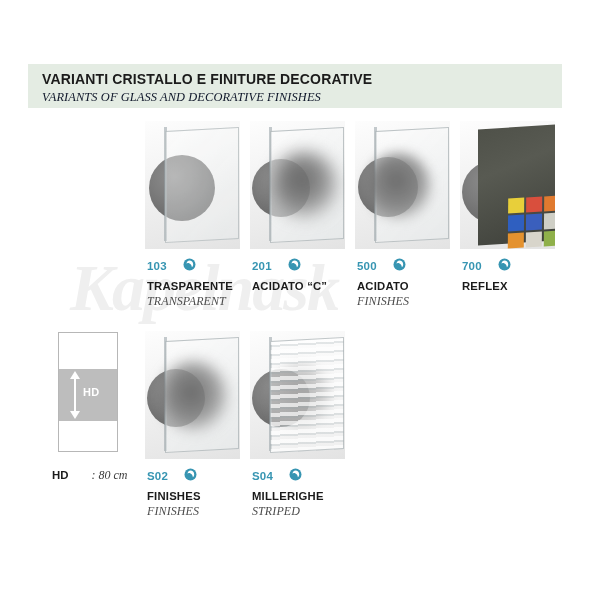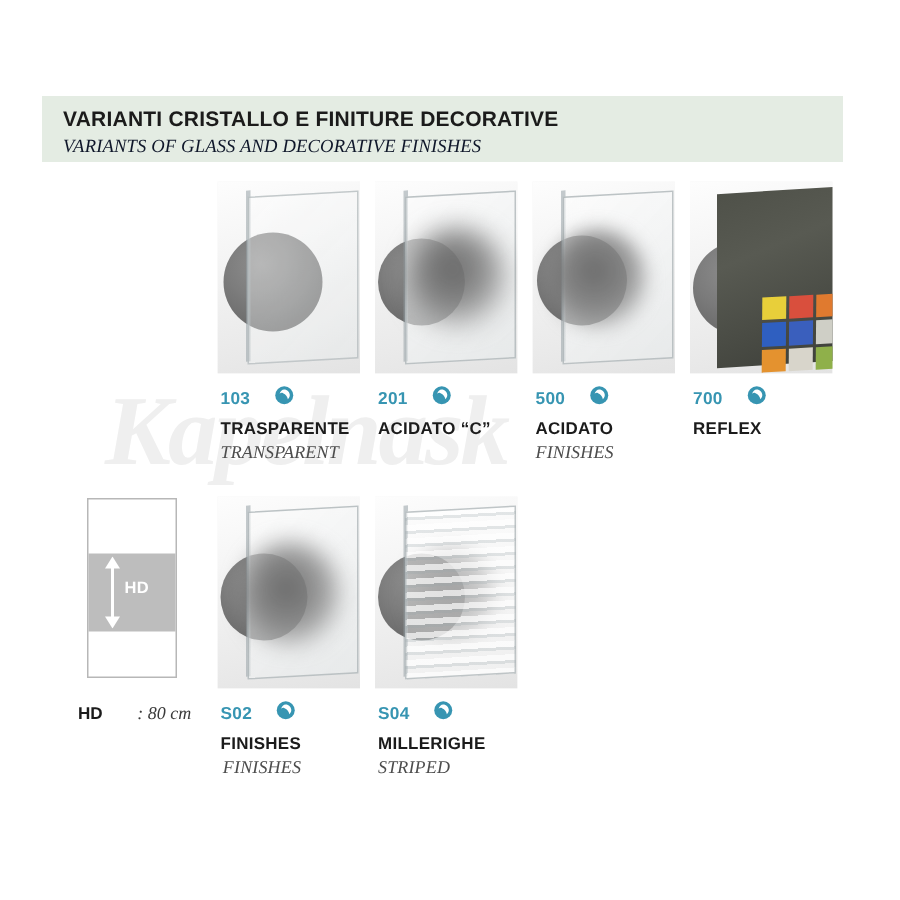--- a/index.html
+++ b/index.html
@@ -418,21 +418,21 @@
 
 <div class="tile" style="left:250px; top:331px;">
   <div class="photo"></div>
   <div class="sphere" style="left:2px; top:38px; width:58px; height:58px;"></div>
   <div class="pane-edge"></div>
   <div class="sphere-blur blob-S04"></div>
   <div class="stripes"></div>
   <div class="pane" style="background:none;"></div>
 </div>
 
-<div class="caption" style="left:147px; top:468px;text-align:right;">
+<div class="caption" style="left:147px; top:468px;">
   <div class="code-row">
     <span class="code">S02</span>
     <span class="drop-icon">
       <svg width="13" height="13" viewBox="0 0 13 13">
           <circle cx="6.5" cy="6.5" r="6" fill="#3795b2"></circle>
           <path d="M6.4 2.6c2.1 0 3.8 1.7 3.8 3.8 0 1.1-.5 2.1-1.3 2.8-.2-1.9-1.4-3.4-3.2-4.1-.9-.35-1.6-.2-2.3.35.6-1.7 1.6-2.85 3-2.85z" fill="#ffffff"></path>
         </svg>
     </span>
   </div>
   <div class="name">FINISHES</div>

